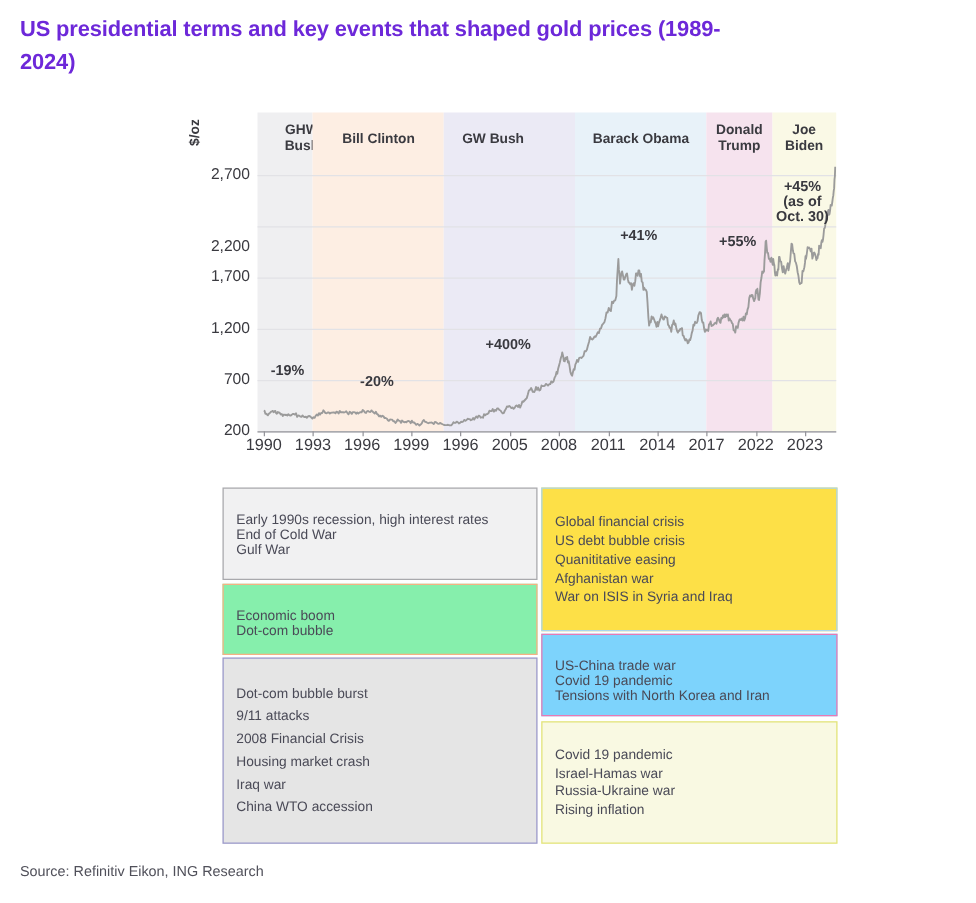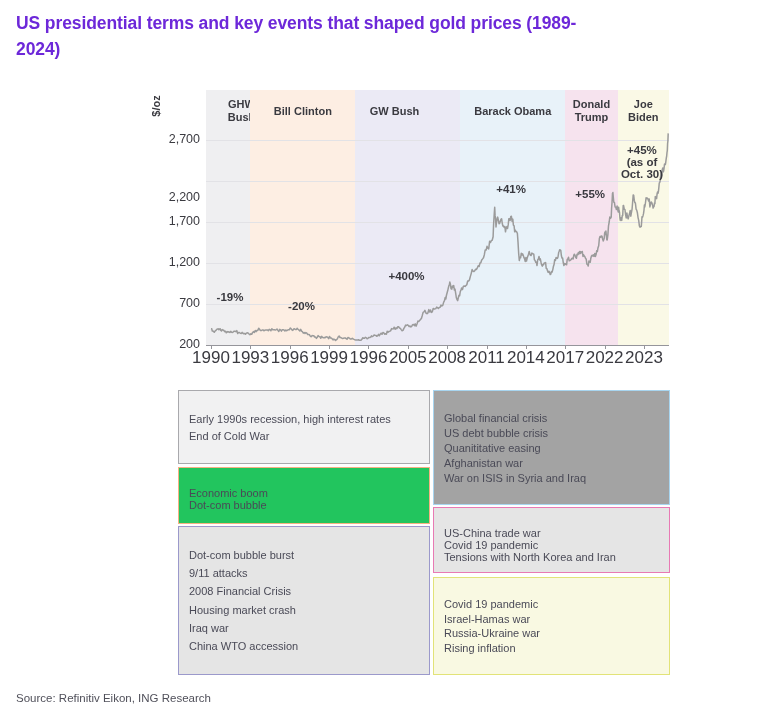--- a/index.html
+++ b/index.html
@@ -24,21 +24,21 @@
     position:absolute;left:120px;width:80px;text-align:right;
     font-size:12.5px;color:#3a3a40;
   }
   .yunit{
     position:absolute;left:134px;top:100px;width:44px;text-align:center;
     transform:rotate(-90deg);font-size:11px;font-weight:700;color:#3a3a40;
   }
   .xtick{position:absolute;top:345px;width:1px;height:4px;background:#95959b;}
   .xlabel{
     position:absolute;top:348px;width:44px;text-align:center;
-    font-size:17px;color:#3a3a40;
+    font-size:13px;color:#3a3a40;
   }
   .annotation{
     position:absolute;transform:translate(-50%,-50%);
     font-size:11.5px;line-height:12px;font-weight:700;color:#39393f;
     text-align:center;white-space:pre-line;
   }
   .plot-svg{position:absolute;left:206px;top:90px;}
   .event-box{
     position:absolute;box-sizing:border-box;border:1.5px solid;
     display:flex;flex-direction:column;justify-content:space-around;
@@ -118,41 +118,42 @@
       <div class="annotation" style="left: 511.054px; top: 189.2px;">+41%</div>
       <div class="annotation" style="left: 590.168px; top: 194.12px;">+55%</div>
       <div class="annotation" style="left: 641.992px; top: 162.14px;">+45%
 (as of
 Oct. 30)</div>
     </div>
   <div id="events">
       <div class="event-box" style="left: 178px; top: 390px; width: 252px; height: 74px; border-color: rgb(169, 169, 173); background: rgb(241, 241, 242);">
         <div class="event-item">Early 1990s recession, high interest rates</div>
         <div class="event-item">End of Cold War</div>
+        <div class="event-item">Gulf War</div>
       </div>
-      <div class="event-box" style="left: 178px; top: 467px; width: 252px; height: 57px; border-color: rgb(246, 177, 131); background: #22c55e;">
+      <div class="event-box" style="left: 178px; top: 467px; width: 252px; height: 57px; border-color: rgb(246, 177, 131); background: #86efac;">
         <div class="event-item">Economic boom</div>
         <div class="event-item">Dot-com bubble</div>
       </div>
       <div class="event-box" style="left: 178px; top: 526px; width: 252px; height: 149px; border-color: rgb(155, 153, 203); background: #e5e5e5;">
         <div class="event-item">Dot-com bubble burst</div>
         <div class="event-item">9/11 attacks</div>
         <div class="event-item">2008 Financial Crisis</div>
         <div class="event-item">Housing market crash</div>
         <div class="event-item">Iraq war</div>
         <div class="event-item">China WTO accession</div>
       </div>
-      <div class="event-box" style="left: 433px; top: 390px; width: 237px; height: 115px; border-color: rgb(168, 213, 239); background: #a3a3a3;">
+      <div class="event-box" style="left: 433px; top: 390px; width: 237px; height: 115px; border-color: rgb(168, 213, 239); background: #fde047;">
         <div class="event-item">Global financial crisis</div>
         <div class="event-item">US debt bubble crisis</div>
         <div class="event-item">Quanititative easing</div>
         <div class="event-item">Afghanistan war</div>
         <div class="event-item">War on ISIS in Syria and Iraq</div>
       </div>
-      <div class="event-box" style="left: 433px; top: 507px; width: 237px; height: 66px; border-color: rgb(232, 122, 180); background: #e5e5e5;">
+      <div class="event-box" style="left: 433px; top: 507px; width: 237px; height: 66px; border-color: rgb(232, 122, 180); background: #7dd3fc;">
         <div class="event-item">US-China trade war</div>
         <div class="event-item">Covid 19 pandemic</div>
         <div class="event-item">Tensions with North Korea and Iran</div>
       </div>
       <div class="event-box" style="left: 433px; top: 577px; width: 237px; height: 98px; border-color: rgb(226, 227, 120); background: rgb(249, 249, 226);">
         <div class="event-item">Covid 19 pandemic</div>
         <div class="event-item">Israel-Hamas war</div>
         <div class="event-item">Russia-Ukraine war</div>
         <div class="event-item">Rising inflation</div>
       </div>

